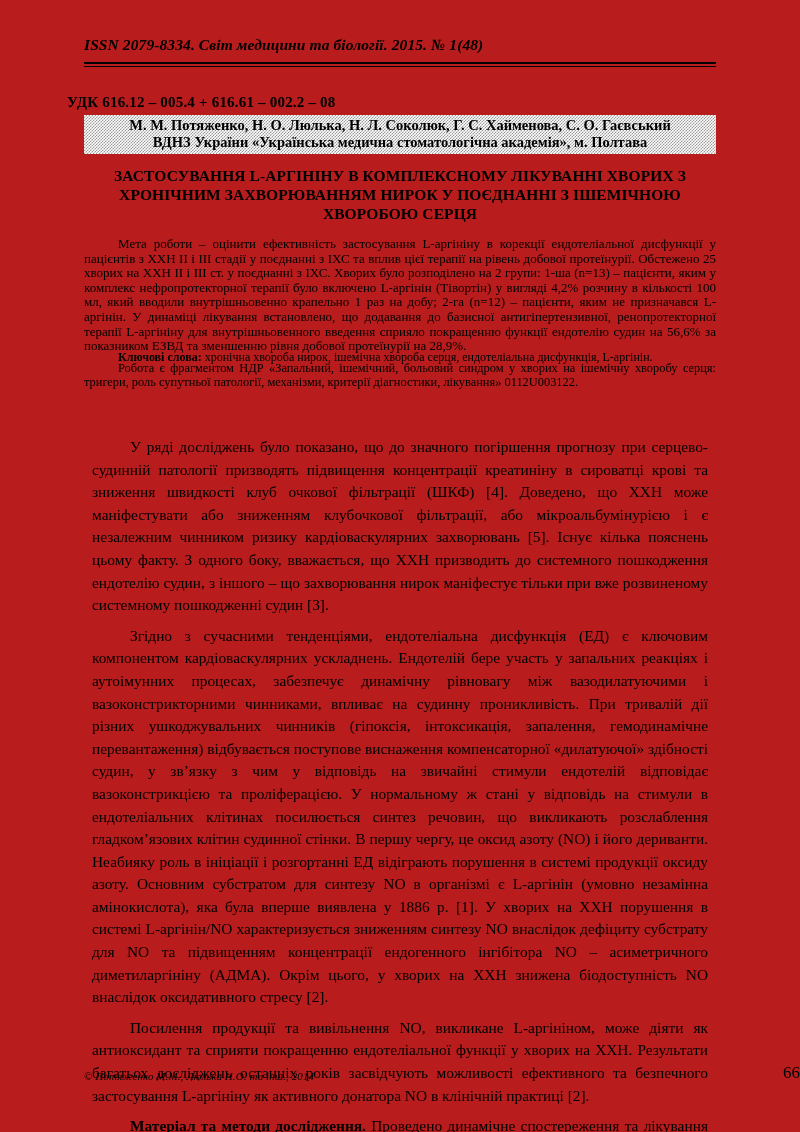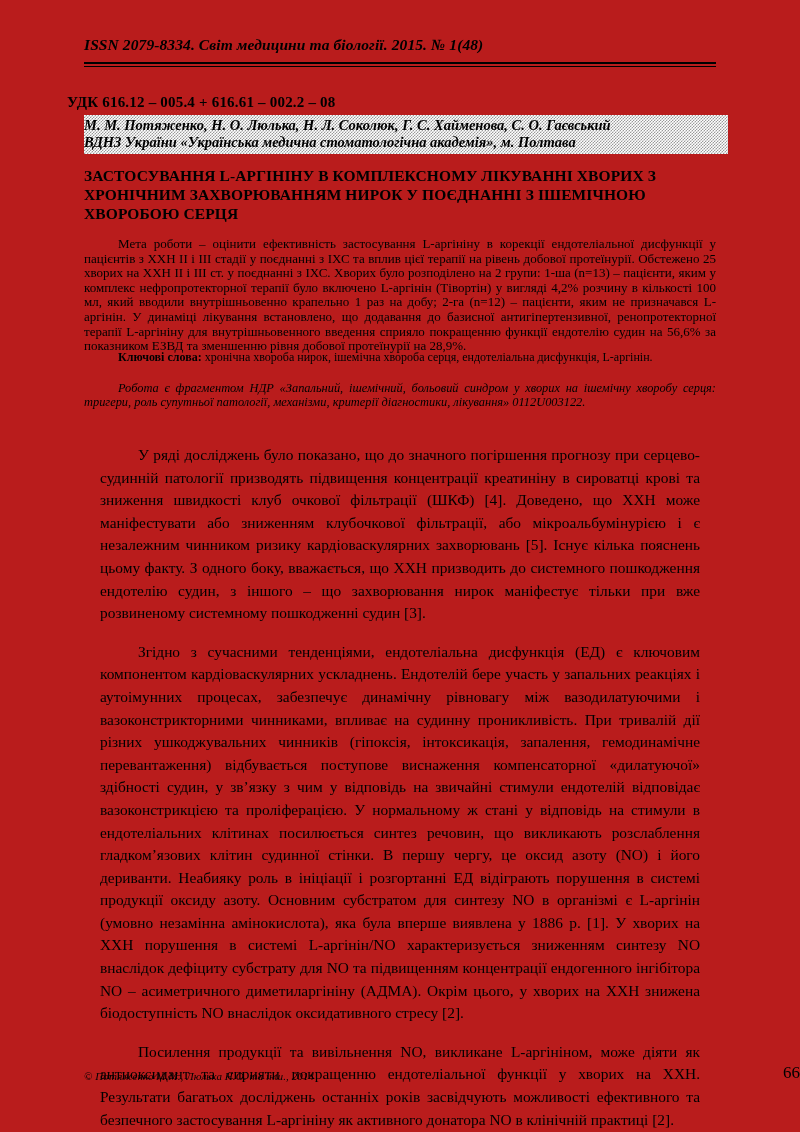--- a/index.html
+++ b/index.html
@@ -56,44 +56,44 @@
     font-size: 15px;
     letter-spacing: 0.2px;
   }
 
   
   .authors-band {
     position: absolute;
     left: 84px;
     top: 115px;
     width: 632px;
-    padding: 2px 12px 3px 0;
-    text-align: left;
+    padding: 2px 0 3px 0;
+    text-align: center;
     background-color: #ffffff;
     background-image:
       linear-gradient(45deg, #9a9a9a 25%, transparent 25%, transparent 75%, #9a9a9a 75%),
       linear-gradient(45deg, #9a9a9a 25%, transparent 25%, transparent 75%, #9a9a9a 75%);
     background-size: 3px 3px;
     background-position: 0 0, 1.5px 1.5px;
-    font-style: italic;
   }
   .authors-band .line {
     font-weight: bold;
     font-size: 14.5px;
     line-height: 17px;
     letter-spacing: 0px;
     white-space: nowrap;
   }
 
   
   .doc-title {
     position: absolute;
     left: 84px;
     top: 166px;
     width: 632px;
+    text-align: center;
     font-weight: bold;
     font-size: 15.5px;
     line-height: 19px;
     letter-spacing: 0.1px;
   }
 
   
   .abstract {
     position: absolute;
     left: 84px;
@@ -114,41 +114,40 @@
     line-height: 14.6px;
     text-align: left;
     text-indent: 34px;
   }
   .keywords b { font-weight: bold; }
 
   
   .note {
     position: absolute;
     left: 84px;
-    top: 381px;
-    width: 632px;
-    font-style: italic;
+    top: 361px;
+    width: 632px;
     font-size: 12.4px;
     line-height: 14.4px;
     text-align: justify;
     text-indent: 34px;
   }
 
   
   .body-text {
     position: absolute;
     left: 84px;
     top: 428px;
     width: 632px;
     font-size: 15.4px;
     line-height: 22.6px;
     text-align: justify;
   }
   .body-text p {
-    margin: 16px;
+    margin: 8px;
     text-indent: 38px;
   }
   .body-text b { font-weight: bold; }
 
   
   .footer-copy {
     position: absolute;
     left: 84px;
     top: 1070px;
     font-style: italic;

